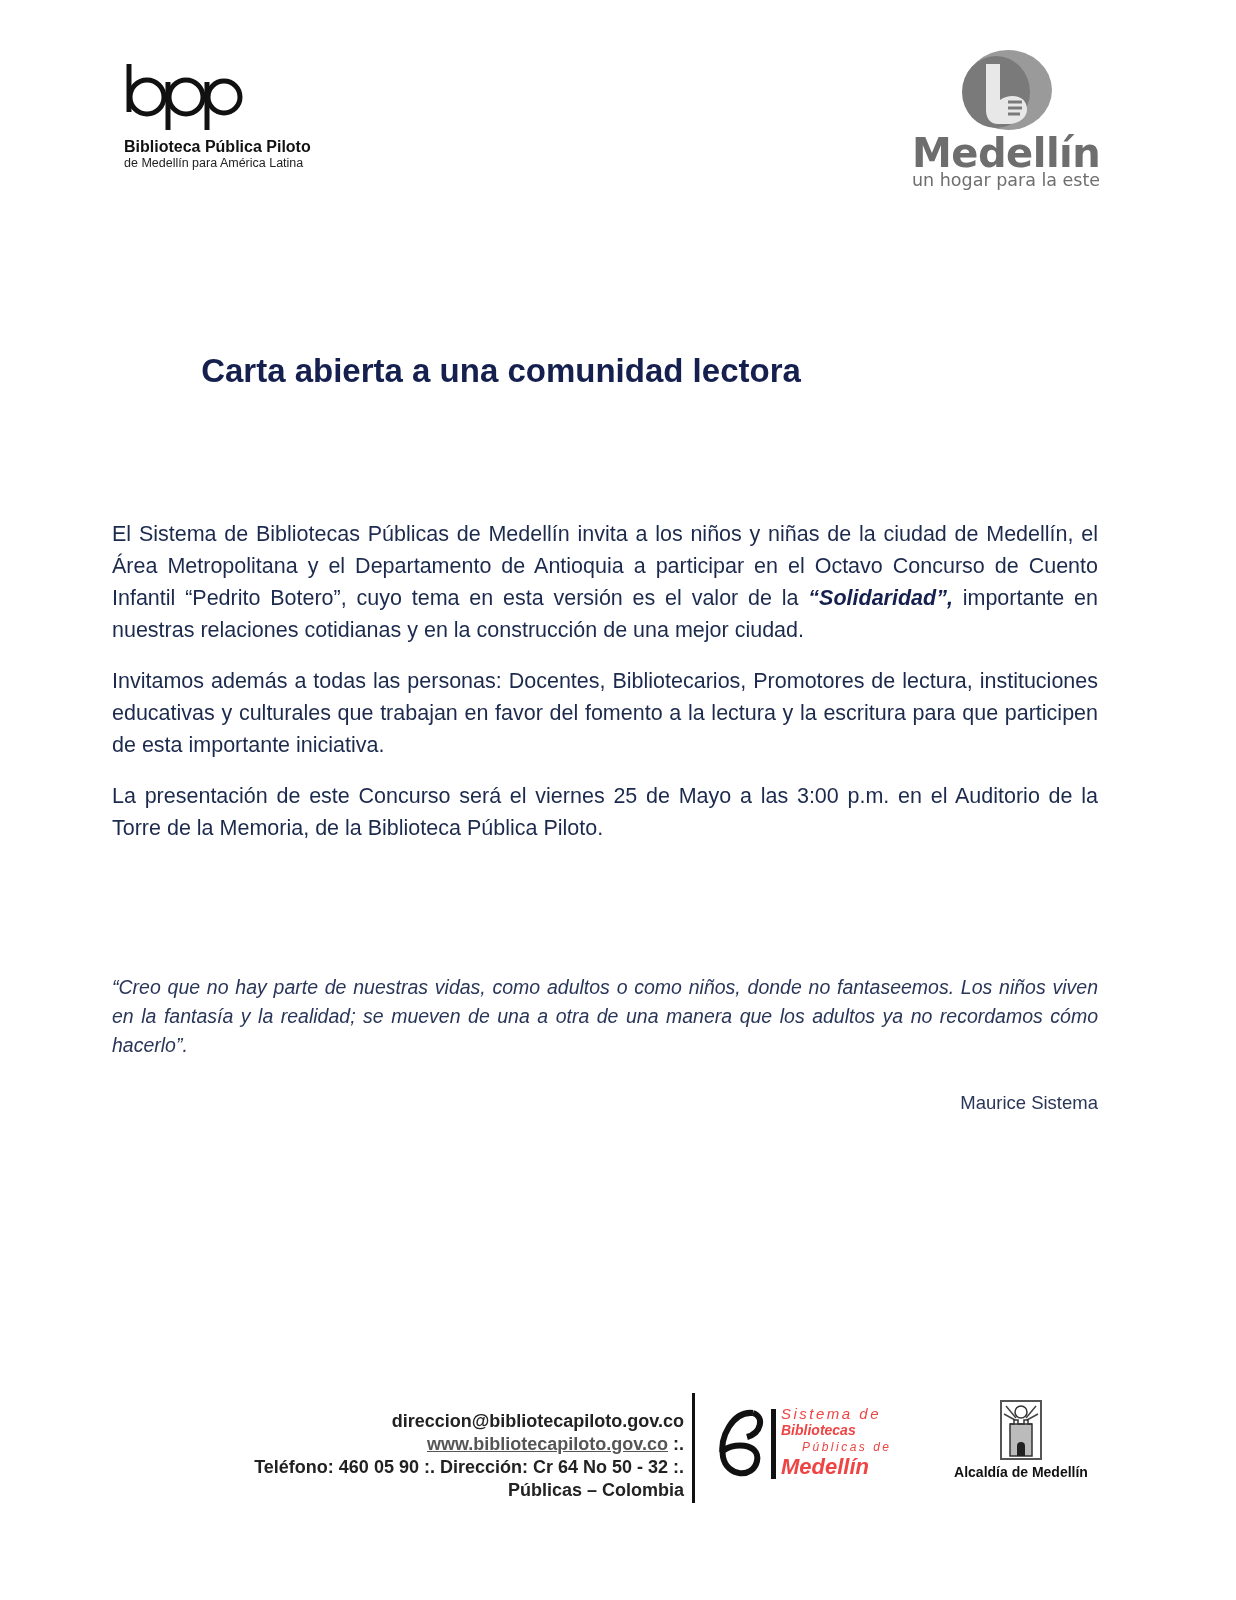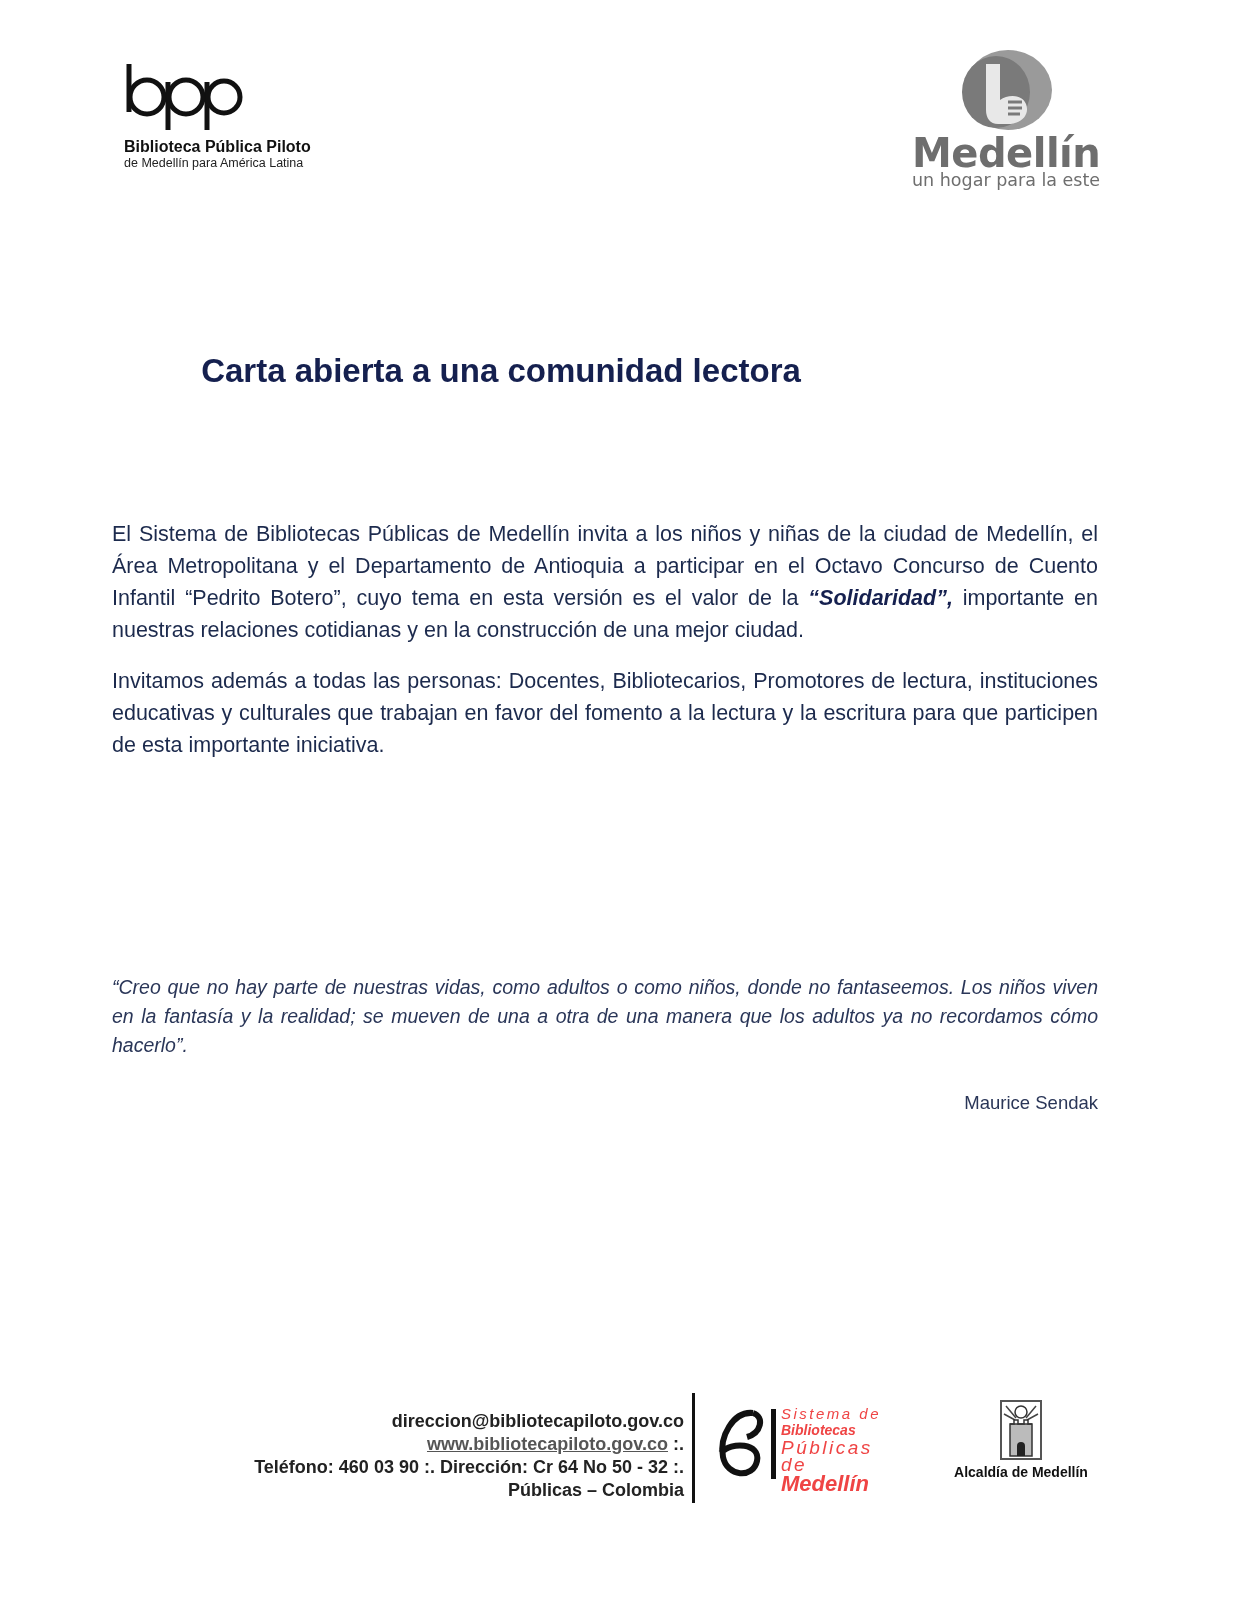--- a/index.html
+++ b/index.html
@@ -32,21 +32,21 @@
   
   .footer-contact { right: 552px; top: 1410px; text-align: right; font-weight: bold; font-size: 18px; line-height: 23px; color: #222; }
   .footer-contact .web { color: #555; text-decoration: underline; }
   .divider { left: 692px; top: 1393px; width: 3px; height: 110px; background: #111; }
   .sbp-logo { left: 713px; top: 1405px; width: 185px; height: 80px; }
   .sbp-mark { position: absolute; left: 0; top: 2px; }
   .sbp-bar { position: absolute; left: 58px; top: 4px; width: 5px; height: 70px; background: #111; }
   .sbp-text { position: absolute; left: 68px; top: 0; line-height: 17px; color: #ef4444; font-style: italic; }
   .sbp-t1 { font-size: 15px; letter-spacing: 2.5px; }
   .sbp-t2 { font-size: 14px; font-weight: bold; }
-  .sbp-t3 { font-size: 19px; letter-spacing: 2.5px; }
+  .sbp-t3 { font-size: 12px; letter-spacing: 2.5px; margin-left: 21px; }
   .sbp-t4 { font-size: 22px; font-weight: bold; line-height: 22px; }
 
   .alcaldia { left: 946px; top: 1400px; width: 150px; text-align: center; }
   .shield { display: block; margin: 0 auto; }
   .alcaldia-label { font-weight: bold; font-size: 14px; color: #111; margin-top: 4px; }
 </style>
 </head>
 <body>
 
 <div class="abs bpp-logo">
@@ -73,29 +73,30 @@
   </svg>
   <div class="med-name">Medellín</div>
   <div class="med-slogan">un hogar para la este</div>
 </div>
 
 <div class="abs title">Carta abierta a una comunidad lectora</div>
 
 <div class="abs body-text">
   <p><span>El Sistema de Bibliotecas Públicas de Medellín invita a los niños y niñas de la ciudad de Medellín, el Área Metropolitana y el Departamento de Antioquia a participar en el Octavo Concurso de Cuento Infantil “Pedrito Botero”, cuyo tema en esta versión es el valor de la </span><span class="em">“Solidaridad”,</span><span> importante en nuestras relaciones cotidianas y  en la construcción de una mejor ciudad.</span></p>
   <p>Invitamos además a todas las personas:  Docentes, Bibliotecarios, Promotores de lectura, instituciones educativas y culturales que trabajan en favor del fomento a la lectura y la escritura para que participen de esta importante iniciativa.</p>
+  <p>La presentación de este Concurso será el viernes 25 de Mayo a las 3:00 p.m. en el Auditorio de la Torre de la Memoria,  de la Biblioteca Pública Piloto.</p>
 </div>
 
 <div class="abs quote">“Creo que no hay parte de nuestras vidas, como adultos o como niños, donde no fantaseemos. Los niños viven en la fantasía y la realidad; se mueven de una a otra de una manera que los adultos ya no recordamos cómo hacerlo”.</div>
-<div class="abs author">Maurice Sendak</div>
+<div class="abs author">Maurice Sistema</div>
 
 <div class="abs footer-contact">
   <div>direccion@bibliotecapiloto.gov.co</div>
   <div><span class="web">www.bibliotecapiloto.gov.co</span><span> :.</span></div>
-  <div>Teléfono: 460 03 90 :. Dirección: Cr 64 No 50 - 32 :.</div>
+  <div>Teléfono: 460 05 90 :. Dirección: Cr 64 No 50 - 32 :.</div>
   <div>Públicas – Colombia</div>
 </div>
 
 <div class="abs divider"></div>
 
 <div class="abs sbp-logo">
   <svg class="sbp-mark" width="56" height="74" viewBox="0 0 56 74">
     <g fill="none" stroke="#111" stroke-width="6">
       <path d="M40 6 C20 4 6 30 10 50 C14 70 40 72 44 54 C48 36 18 34 8 46"></path>
       <path d="M40 6 C52 10 48 26 34 30"></path>

